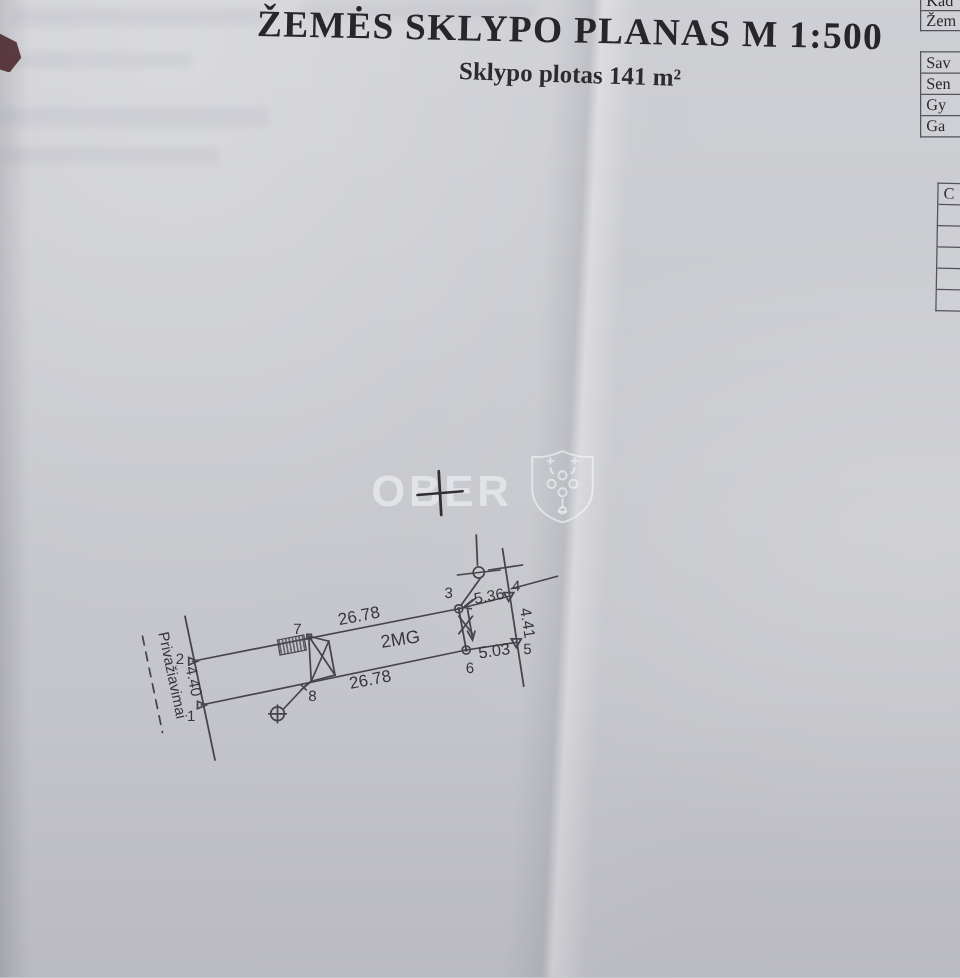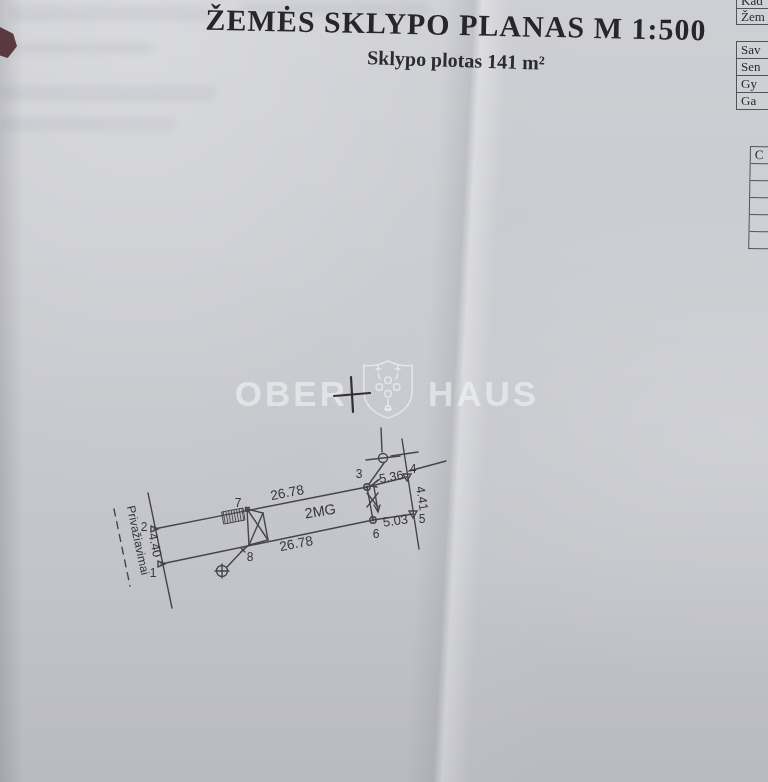--- a/index.html
+++ b/index.html
@@ -82,21 +82,20 @@
         <circle cx="18" cy="29" r="3.4"></circle>
         <circle cx="36" cy="29" r="3.4"></circle>
         <circle cx="27" cy="22" r="3.4"></circle>
         <path d="M14,10 h6 M17,7 v6 M34,10 h6 M37,7 v6"></path>
         <path d="M17,15 q0,4 3,6 M37,15 q0,4 -3,6"></path>
         <path d="M27,41 v8 M23,52 h8"></path>
         <circle cx="27" cy="51" r="2.6"></circle>
       </g>
     </svg>
   </span>
-  <span class="wm-txt">HAUS</span>
 </div>
 
 <div class="stable" id="tbl-cadastral">
   <div class="srow">Kad</div>
   <div class="srow">Žem</div>
 </div>
 <div class="stable" id="tbl-location">
   <div class="srow">Sav</div>
   <div class="srow">Sen</div>
   <div class="srow">Gy</div>

